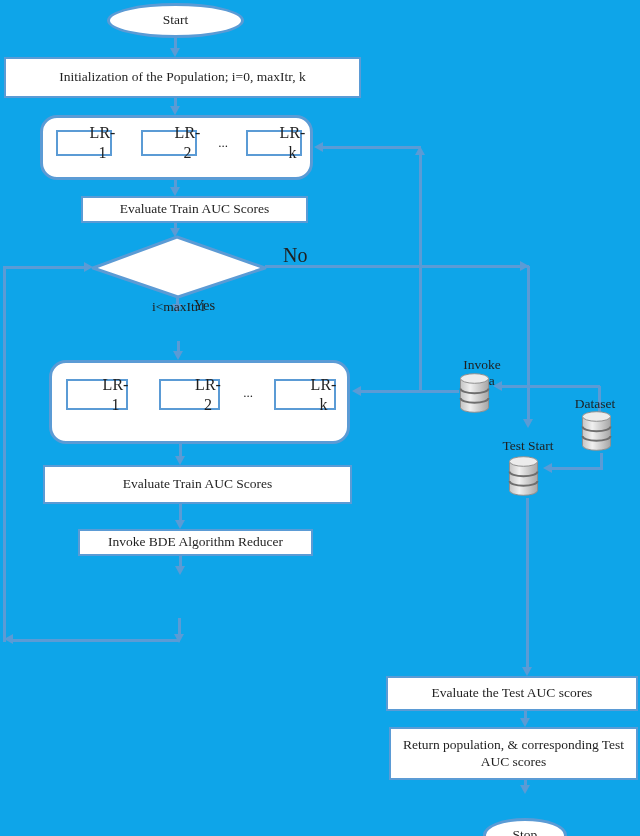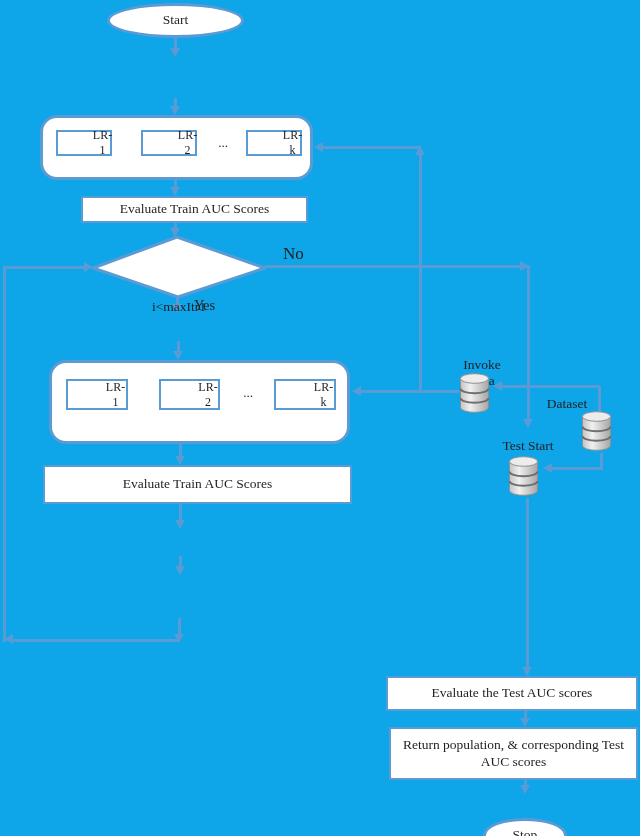--- a/index.html
+++ b/index.html
@@ -4,21 +4,21 @@
 <style>
   :root { --blue:#5b9bd5; }
   html,body{margin:0;padding:0;background:#fff;}
   .canvas{position:relative;width:640px;height:836px;background:#0ea5e9;overflow:hidden;
           font-family:"Liberation Serif","DejaVu Serif",serif;color:#1f1f1f;}
   .box{position:absolute;background:#fff;border:2px solid var(--blue);box-sizing:border-box;
        display:flex;align-items:center;justify-content:center;text-align:center;
        font-size:13.5px;line-height:1.25;}
   .round{border-radius:17px;border-width:3px;}
   .oval{border-radius:50%;border-width:3px;}
-  .lr{font-size:12px;padding-left:37px;}
+  .lr{font-size:16px;padding-left:37px;}
   .vline,.hline{position:absolute;background:var(--blue);}
   .vline{width:3px}.hline{height:3px}
   .arr{position:absolute;width:0;height:0;}
   .arr.d{border-left:5.5px solid transparent;border-right:5.5px solid transparent;border-top:9px solid var(--blue);}
   .arr.u{border-left:5.5px solid transparent;border-right:5.5px solid transparent;border-bottom:9px solid var(--blue);}
   .arr.l{border-top:5.5px solid transparent;border-bottom:5.5px solid transparent;border-right:9px solid var(--blue);}
   .arr.r{border-top:5.5px solid transparent;border-bottom:5.5px solid transparent;border-left:9px solid var(--blue);}
   .lbl{position:absolute;font-size:14px;background:transparent;}
   .ctr{text-align:center;}
   .dmd-text{position:absolute;font-size:13.5px;text-align:center;margin-top:45px;}
@@ -89,20 +89,23 @@
   <div class="vline" style="left:524px;top:711px;height:9px"></div>
   <div class="arr d" style="left:520px;top:718px"></div>
 
   <div class="vline" style="left:524px;top:780px;height:7px"></div>
   <div class="arr d" style="left:520px;top:785px"></div>
 
   <div class="box oval" style="left:107px;top:3px;width:137px;height:35px">
     <span>Start</span>
   </div>
 
+  <div class="box" style="left:4px;top:57px;width:357px;height:41px">
+    <span>Initialization of the Population; i=0, maxItr, k</span>
+  </div>
 
   <div class="box round" style="left:40px;top:115px;width:273px;height:65px"></div>
   <div class="box lr" style="left:56px;top:130px;width:56px;height:26px">
     <span>LR-1</span>
   </div>
   <div class="box lr" style="left:141px;top:130px;width:56px;height:26px">
     <span>LR-2</span>
   </div>
   <div class="lbl ctr" style="left:203px;top:135px;width:40px;font-size:13px">...</div>
   <div class="box lr" style="left:246px;top:130px;width:56px;height:26px">
@@ -111,57 +114,60 @@
 
   <div class="box" style="left:81px;top:196px;width:227px;height:27px">
     <span>Evaluate Train AUC Scores</span>
   </div>
 
   <svg style="position:absolute;left:86px;top:230px" width="186" height="72" viewBox="0 0 186 72">
     <polygon points="7,38 91,7 179,38 92,67" fill="#ffffff" stroke="#5b9bd5" stroke-width="3" stroke-linejoin="round"></polygon>
   </svg>
   <div class="dmd-text" style="left:86px;top:254px;width:186px">i&lt;maxItr1</div>
 
-  <div class="lbl" style="left:283px;top:244px;font-size:17px">No</div>
+  <div class="lbl" style="left:283px;top:244px;font-size:20px">No</div>
   <div class="lbl" style="left:194px;top:297px;font-size:14.5px">Yes</div>
 
 
   <div class="box round" style="left:49px;top:360px;width:301px;height:84px"></div>
   <div class="box lr" style="left:66px;top:379px;width:62px;height:31px">
     <span>LR-1</span>
   </div>
   <div class="box lr" style="left:159px;top:379px;width:61px;height:31px">
     <span>LR-2</span>
   </div>
   <div class="lbl ctr" style="left:228px;top:385px;width:40px;font-size:13px">...</div>
   <div class="box lr" style="left:274px;top:379px;width:62px;height:31px">
     <span>LR-k</span>
   </div>
 
   <div class="box" style="left:43px;top:465px;width:309px;height:39px">
     <span>Evaluate Train AUC Scores</span>
   </div>
 
+  <div class="box" style="left:78px;top:529px;width:235px;height:27px">
+    <span>Invoke BDE Algorithm Reducer</span>
+  </div>
 
 
   <div class="lbl ctr" style="left:450px;top:357px;width:64px;font-size:13.5px">Invoke Data</div>
   <svg class="dbicon" style="left:459px;top:373px" width="31" height="41" viewBox="0 0 31 41">
     <defs>
         <linearGradient id="g1" x1="0" y1="0" x2="1" y2="0">
       <stop offset="0" stop-color="#c4c4c4"></stop>
           <stop offset="0.35" stop-color="#f0f0f0"></stop>
           <stop offset="1" stop-color="#a6a6a6"></stop>
     </linearGradient>
       </defs>
     <path d="M1.5 5.5 V34.5 a14 4.8 0 0 0 28 0 V5.5" fill="url(#g1)" stroke="#8f8f8f"></path>
     <path d="M1.5 15.5 a14 4.8 0 0 0 28 0 M1.5 25 a14 4.8 0 0 0 28 0" fill="none" stroke="#6e6e6e" stroke-width="2"></path>
     <ellipse cx="15.5" cy="5.5" rx="14" ry="4.8" fill="#ececec" stroke="#8f8f8f"></ellipse>
   </svg>
 
-  <div class="lbl ctr" style="left:536px;top:396px;width:62px;font-size:13.5px">Dataset</div>
+  <div class="lbl ctr" style="left:564px;top:396px;width:62px;font-size:13.5px">Dataset</div>
   <svg class="dbicon" style="left:581px;top:411px" width="31" height="41" viewBox="0 0 31 41">
     <defs>
         <linearGradient id="g2" x1="0" y1="0" x2="1" y2="0">
       <stop offset="0" stop-color="#c4c4c4"></stop>
           <stop offset="0.35" stop-color="#f0f0f0"></stop>
           <stop offset="1" stop-color="#a6a6a6"></stop>
     </linearGradient>
       </defs>
     <path d="M1.5 5.5 V34.5 a14 4.8 0 0 0 28 0 V5.5" fill="url(#g2)" stroke="#8f8f8f"></path>
     <path d="M1.5 15.5 a14 4.8 0 0 0 28 0 M1.5 25 a14 4.8 0 0 0 28 0" fill="none" stroke="#6e6e6e" stroke-width="2"></path>

